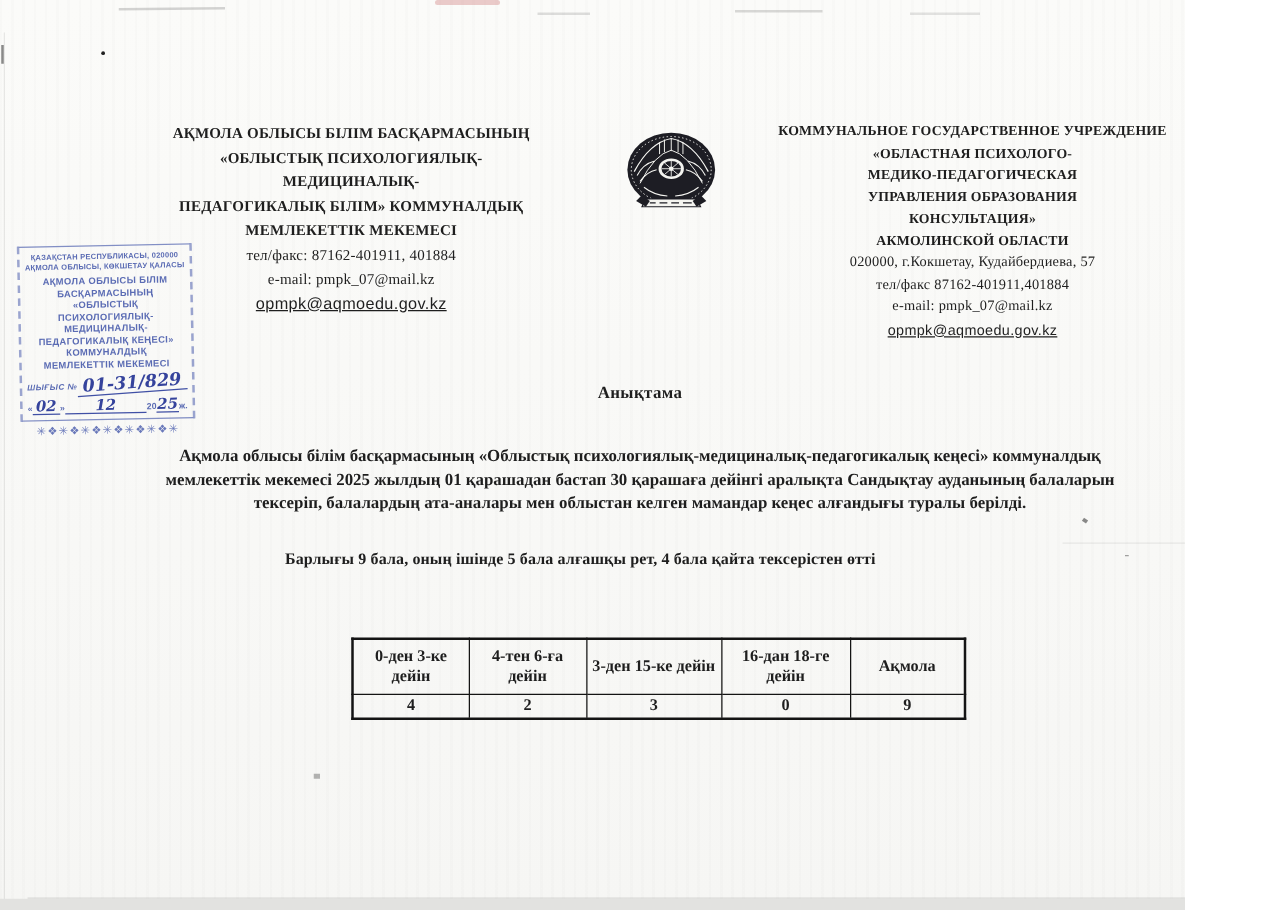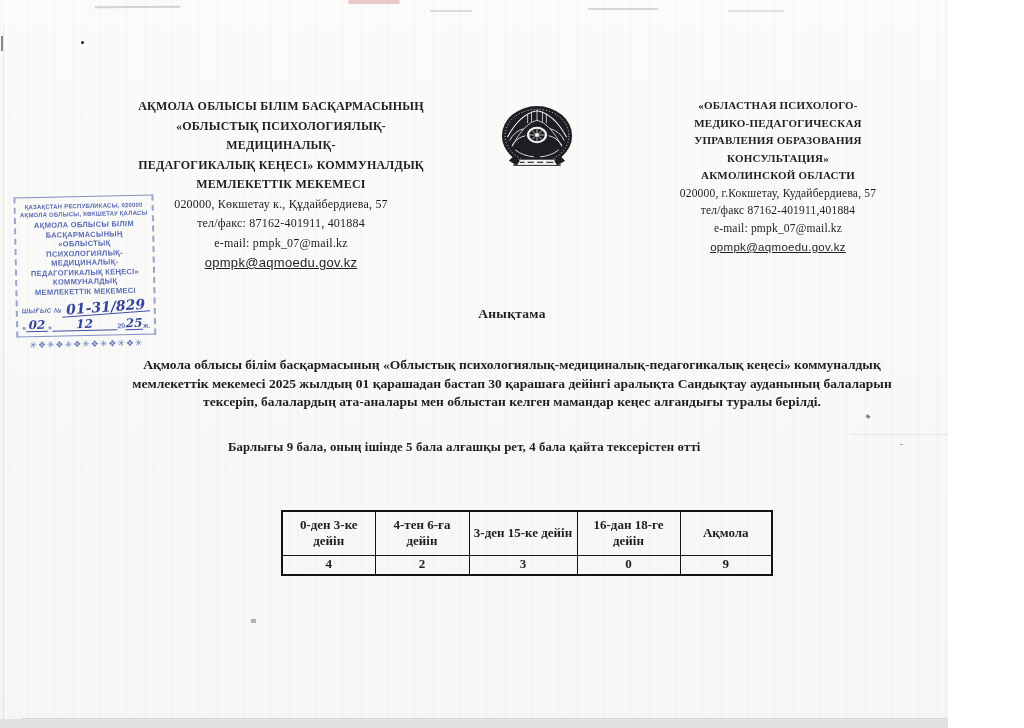--- a/index.html
+++ b/index.html
@@ -101,23 +101,22 @@
   <div class="art" style="left:3px;top:26px;width:1px;height:694px;background:rgba(0,0,0,0.08);"></div>
   <div class="art" style="left:1px;top:36px;width:2px;height:15px;background:rgba(0,0,0,0.45);"></div>
   <div class="art" style="left:1008px;top:300px;width:1px;height:420px;background:rgba(0,0,0,0.05);"></div>
   <div class="art" style="left:22px;top:718px;width:990px;height:1px;background:rgba(0,0,0,0.12);"></div>
   <div class="art" style="left:0;top:719px;width:1024px;height:9px;background:#e2e2e0;"></div>
 
   <div class="hdr-left">
     <div class="hl">АҚМОЛА ОБЛЫСЫ БІЛІМ БАСҚАРМАСЫНЫҢ</div>
     <div class="hl">«ОБЛЫСТЫҚ ПСИХОЛОГИЯЛЫҚ-</div>
     <div class="hl">МЕДИЦИНАЛЫҚ-</div>
-    <div class="hl">ПЕДАГОГИКАЛЫҚ КЕҢЕСІ» КОММУНАЛДЫҚ</div>
+    <div class="hl">ПЕДАГОГИКАЛЫҚ БІЛІМ» КОММУНАЛДЫҚ</div>
     <div class="hl">МЕМЛЕКЕТТІК МЕКЕМЕСІ</div>
-    <div class="hl reg">020000, Көкшетау к., Құдайбердиева, 57</div>
     <div class="hl reg">тел/факс: 87162-401911, 401884</div>
     <div class="hl reg">e-mail: pmpk_07@mail.kz</div>
     <span class="email">opmpk@aqmoedu.gov.kz</span>
   </div>
 
   <div class="emblem">
     <svg viewBox="0 0 100 104" width="78" height="86" xmlns="http://www.w3.org/2000/svg">
       <ellipse cx="50" cy="44" rx="45" ry="38" fill="#1d1d24"></ellipse>
       <ellipse cx="50" cy="44" rx="41" ry="34" fill="none" stroke="#f4f4f0" stroke-width="1" stroke-dasharray="1.5 2.5"></ellipse>
       <path d="M12,46 Q28,16 50,12 Q72,16 88,46" stroke="#f4f4f0" fill="none" stroke-width="1.3"></path>
@@ -152,20 +151,21 @@
           <line x1="38" y1="78" x2="46" y2="78"></line>
         <line x1="50" y1="78" x2="58" y2="78"></line>
           <line x1="62" y1="78" x2="71" y2="78"></line>
       </g>
       <path d="M20,70 L28,76 L24,82 L14,76 Z" fill="#1d1d24"></path>
       <path d="M80,70 L72,76 L76,82 L86,76 Z" fill="#1d1d24"></path>
     </svg>
   </div>
 
   <div class="hdr-right">
+    <div class="hr">КОММУНАЛЬНОЕ ГОСУДАРСТВЕННОЕ УЧРЕЖДЕНИЕ</div>
     <div class="hr">«ОБЛАСТНАЯ ПСИХОЛОГО-</div>
     <div class="hr">МЕДИКО-ПЕДАГОГИЧЕСКАЯ</div>
     <div class="hr">УПРАВЛЕНИЯ ОБРАЗОВАНИЯ</div>
     <div class="hr">КОНСУЛЬТАЦИЯ»</div>
     <div class="hr">АКМОЛИНСКОЙ ОБЛАСТИ</div>
     <div class="hr reg">020000, г.Кокшетау, Кудайбердиева, 57</div>
     <div class="hr reg">тел/факс 87162-401911,401884</div>
     <div class="hr reg">e-mail: pmpk_07@mail.kz</div>
     <span class="email small">opmpk@aqmoedu.gov.kz</span>
   </div>

